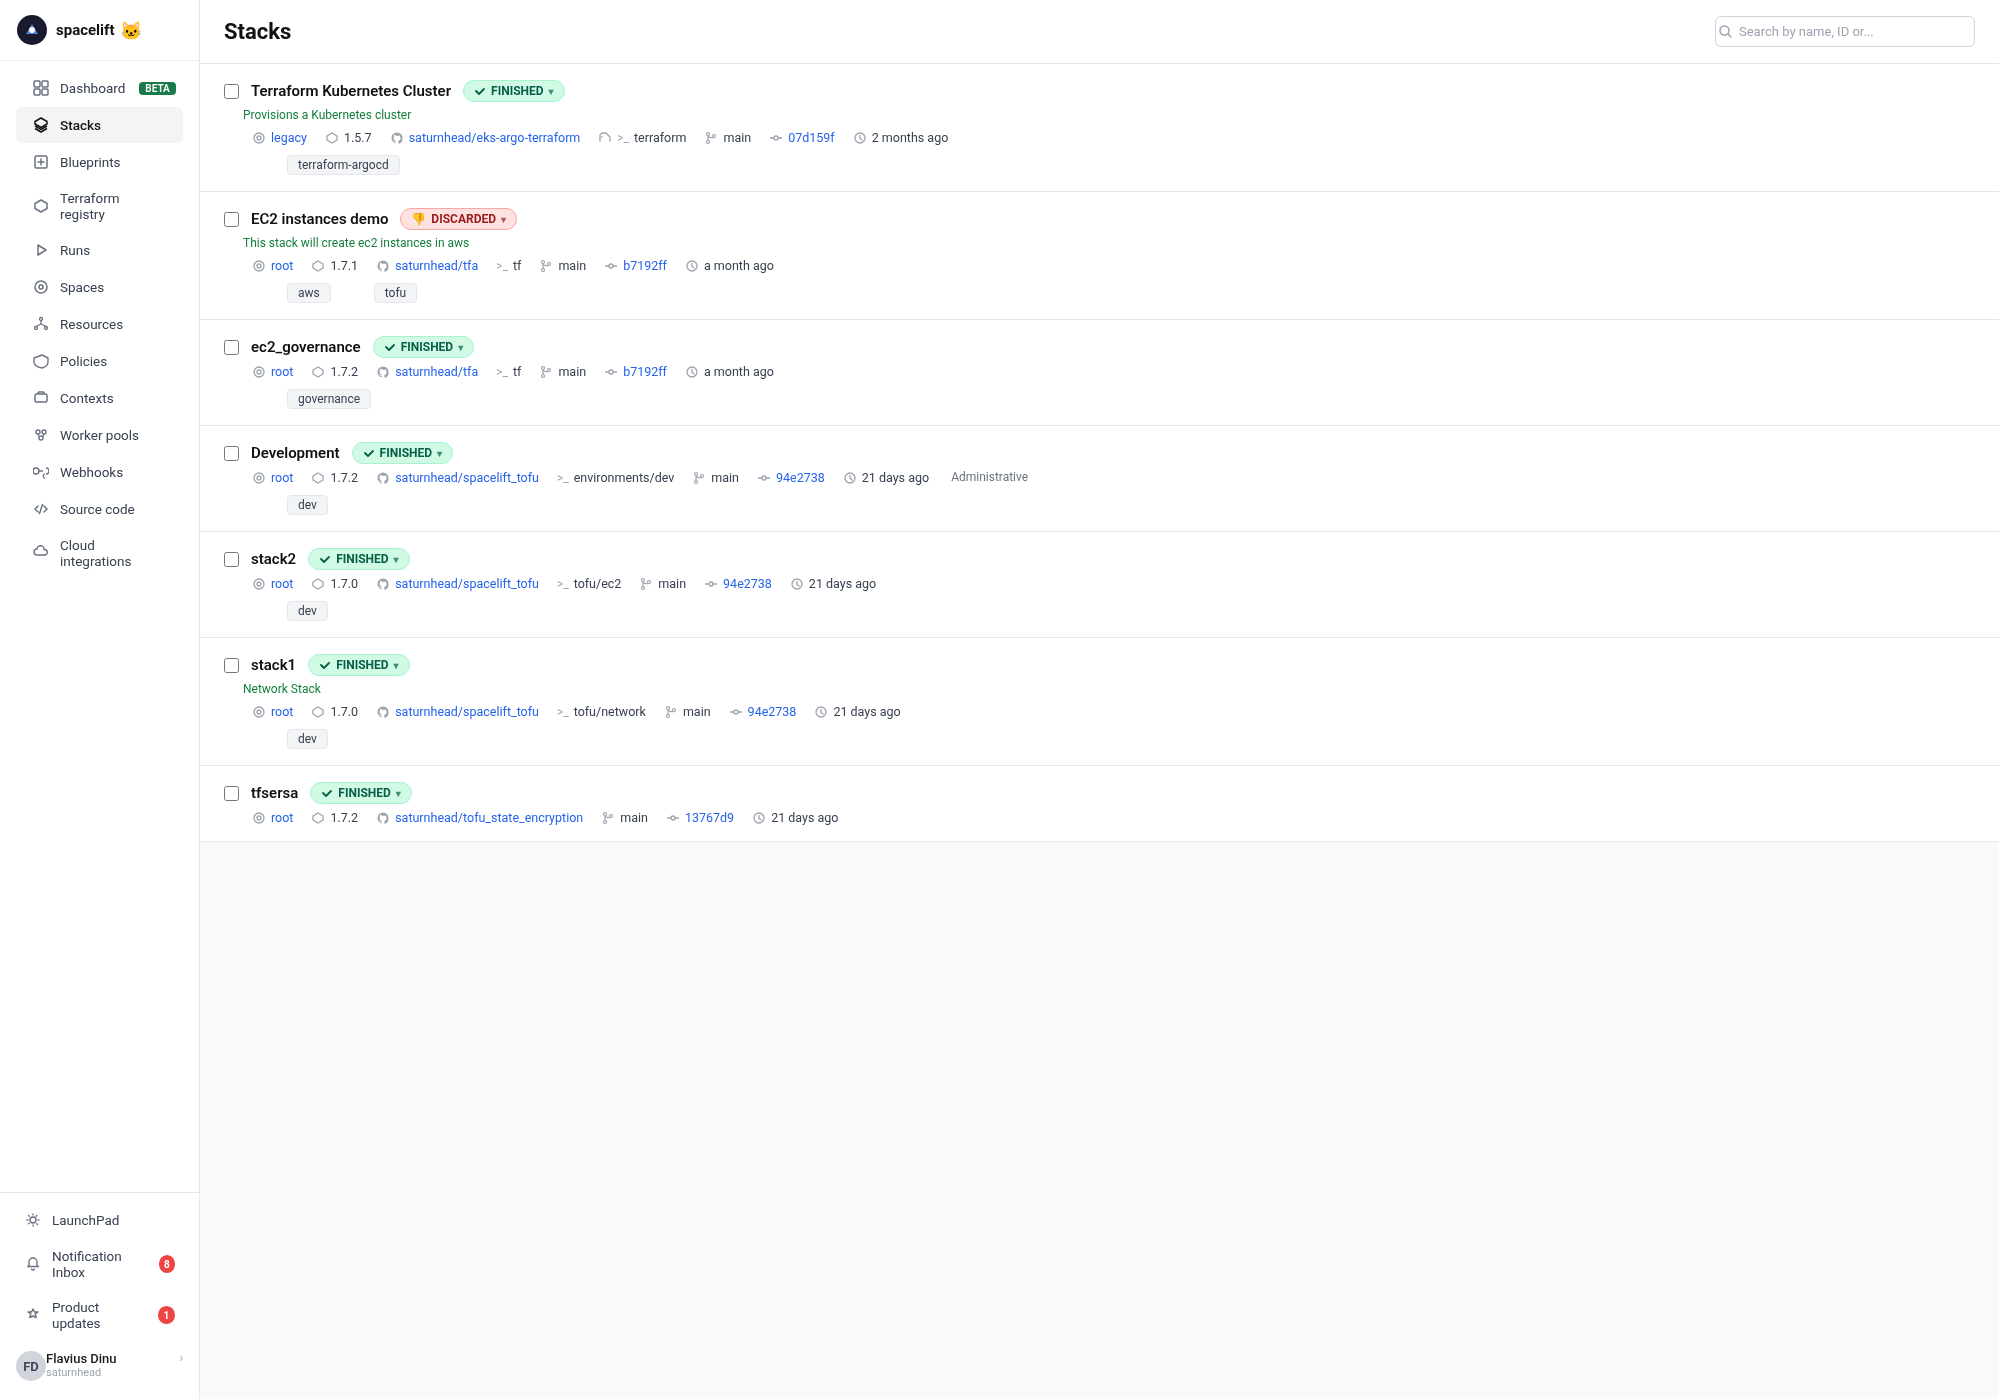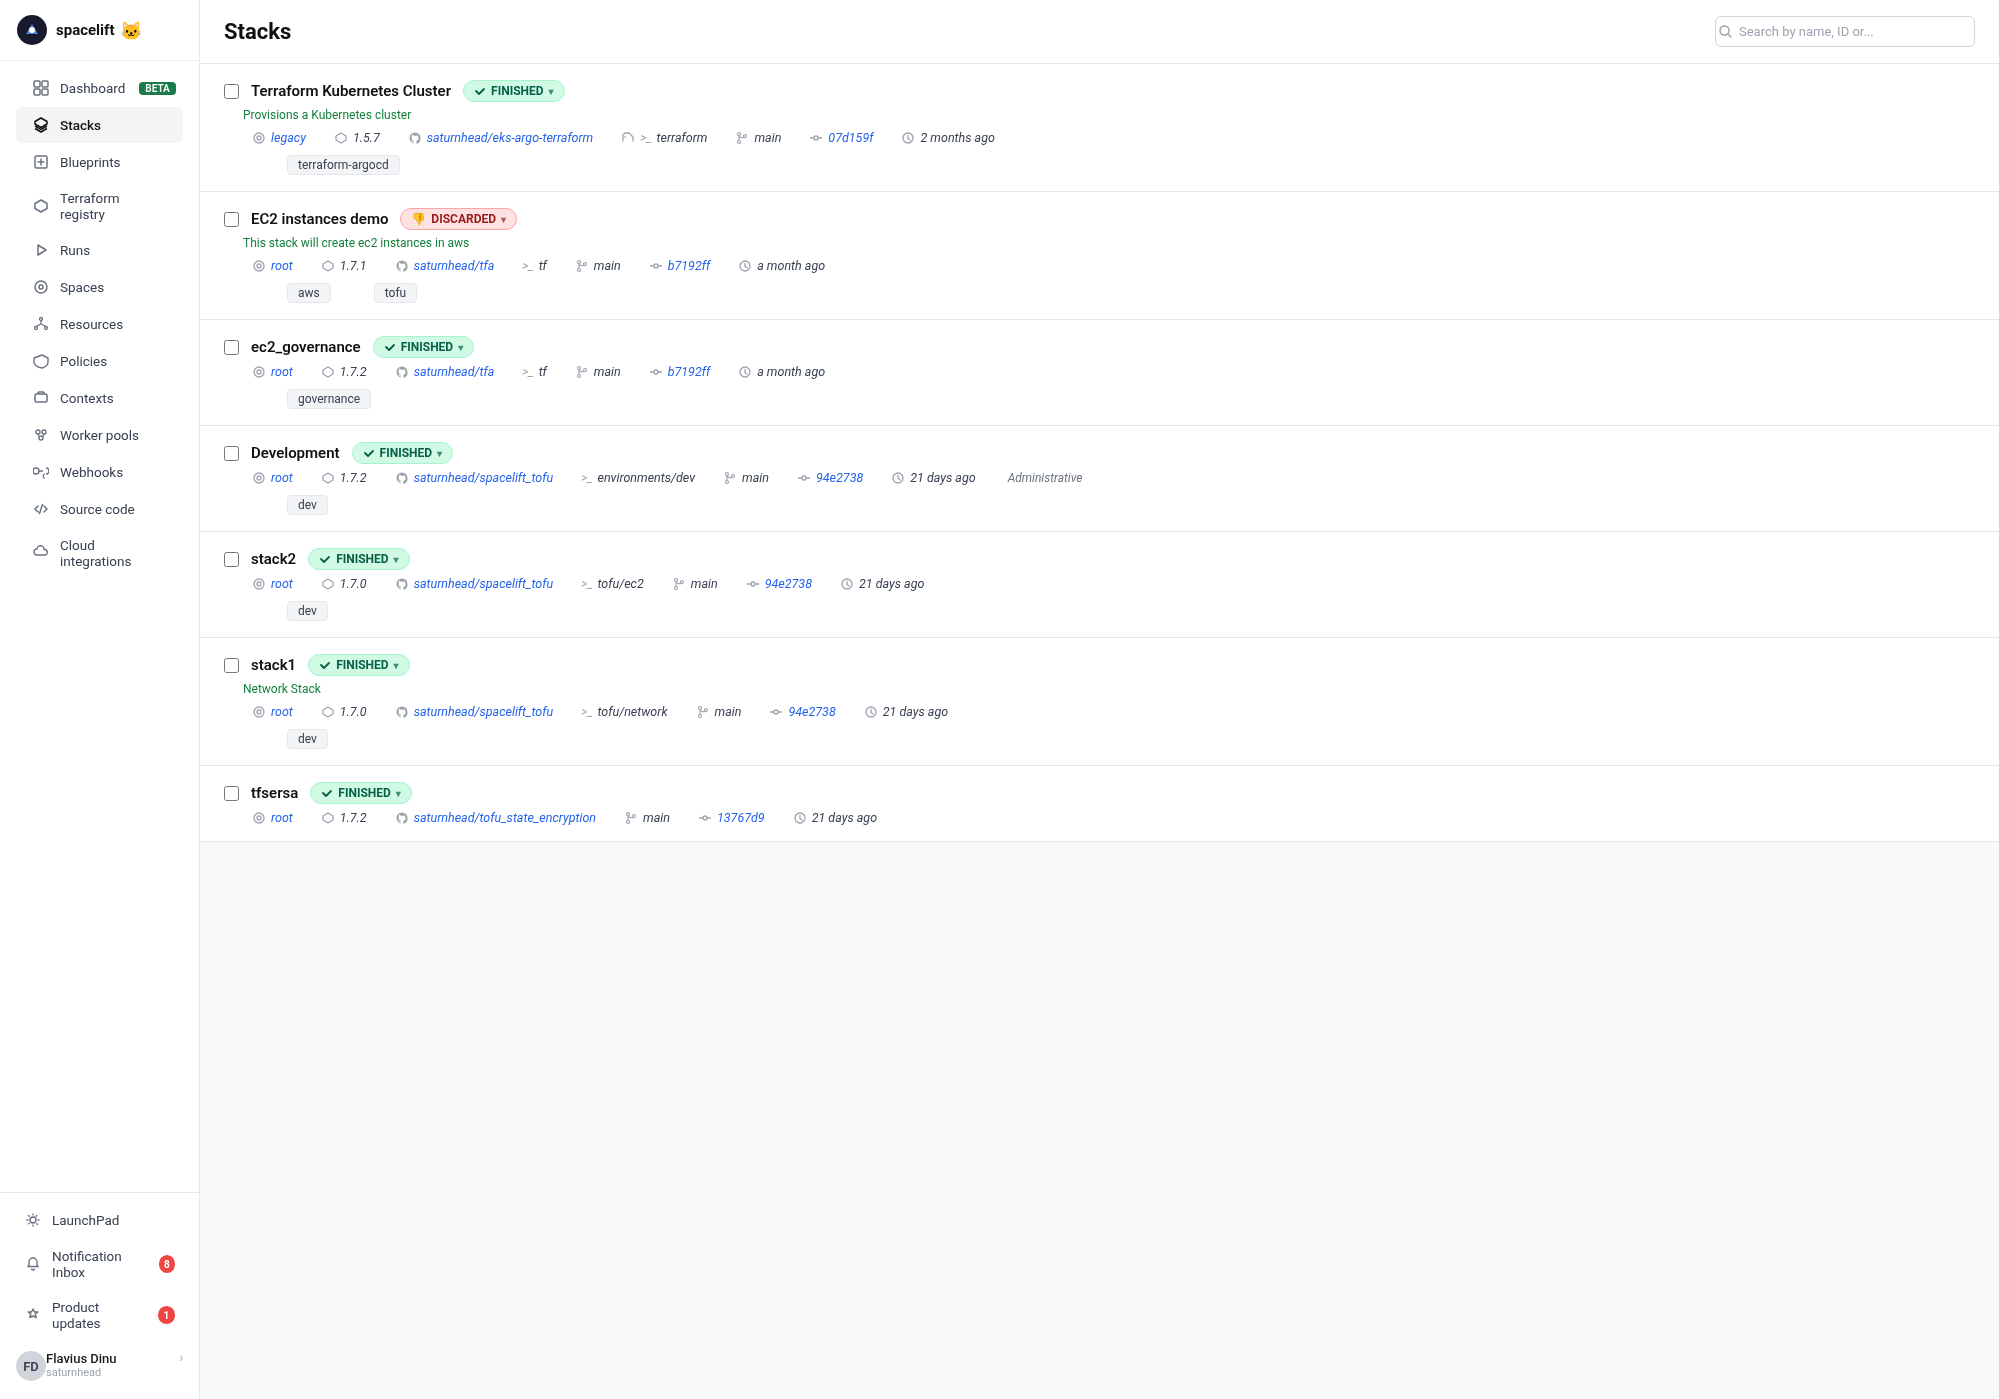--- a/index.html
+++ b/index.html
@@ -202,25 +202,24 @@
       opacity: 0.7;
     }
     .stack-desc {
       font-size: 12px;
       color: #15803d;
       margin-left: 19px;
       margin-bottom: 8px;
     }
     .stack-meta {
       display: flex;
-      align-items: flex-end;
-      gap: 28px;
+      align-items: flex-start;
+      gap: 18px;
       margin-left: 28px;
       flex-wrap: wrap;
-      font-style: italic;
     }
     .meta-item {
       display: flex;
       align-items: center;
       gap: 5px;
       font-size: 12.5px;
       color: #374151;
     }
     .meta-link { color: #2563eb; cursor: pointer; font-size: 12.5px; }
     .stack-tags {

